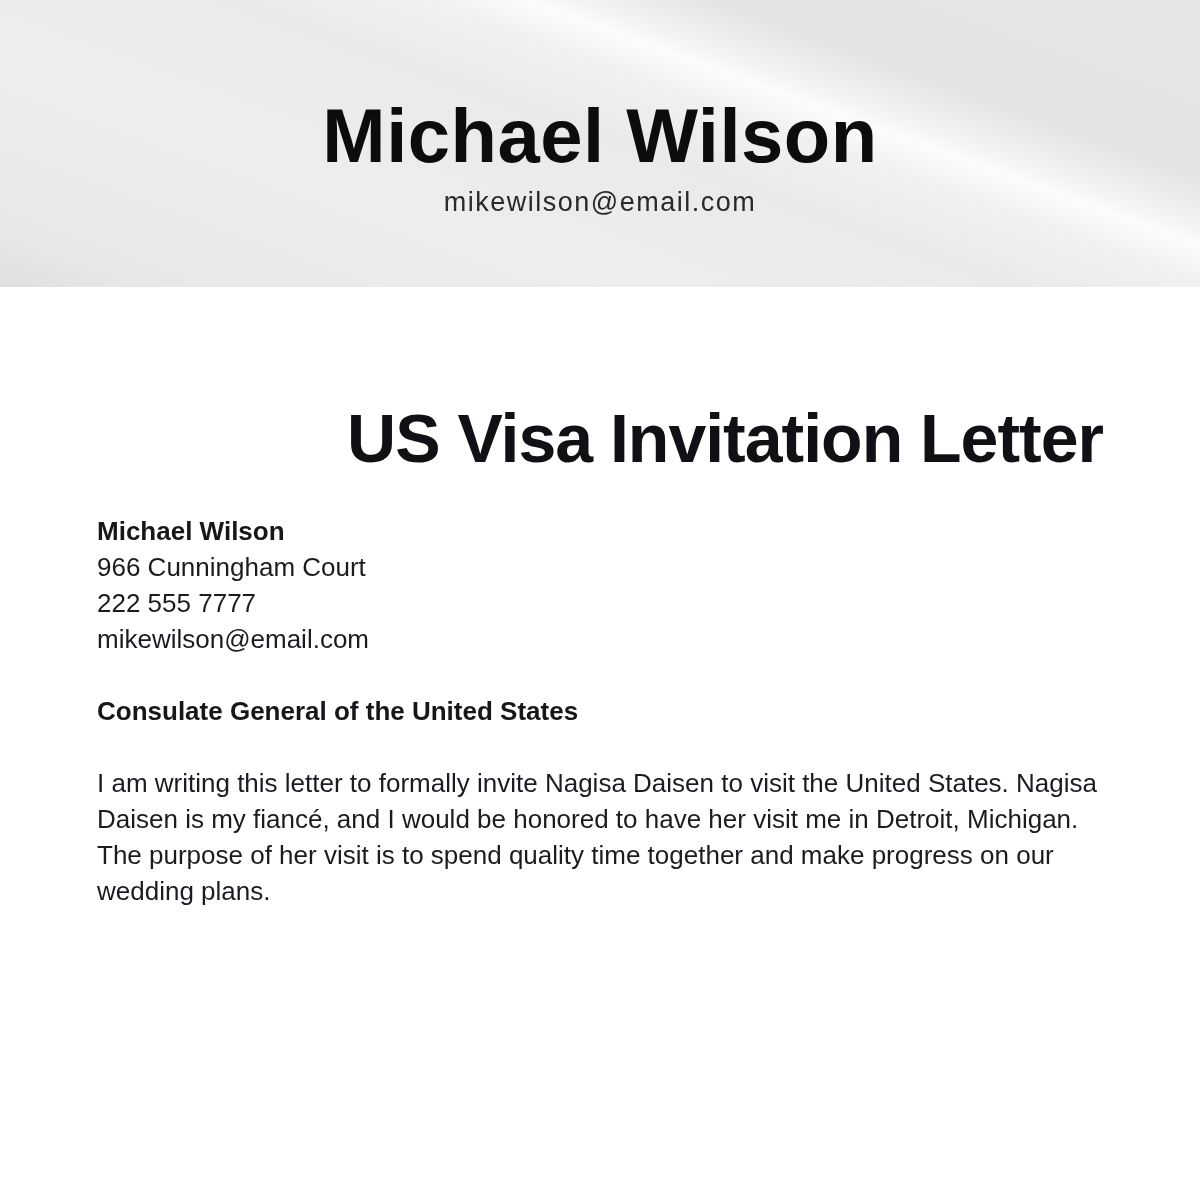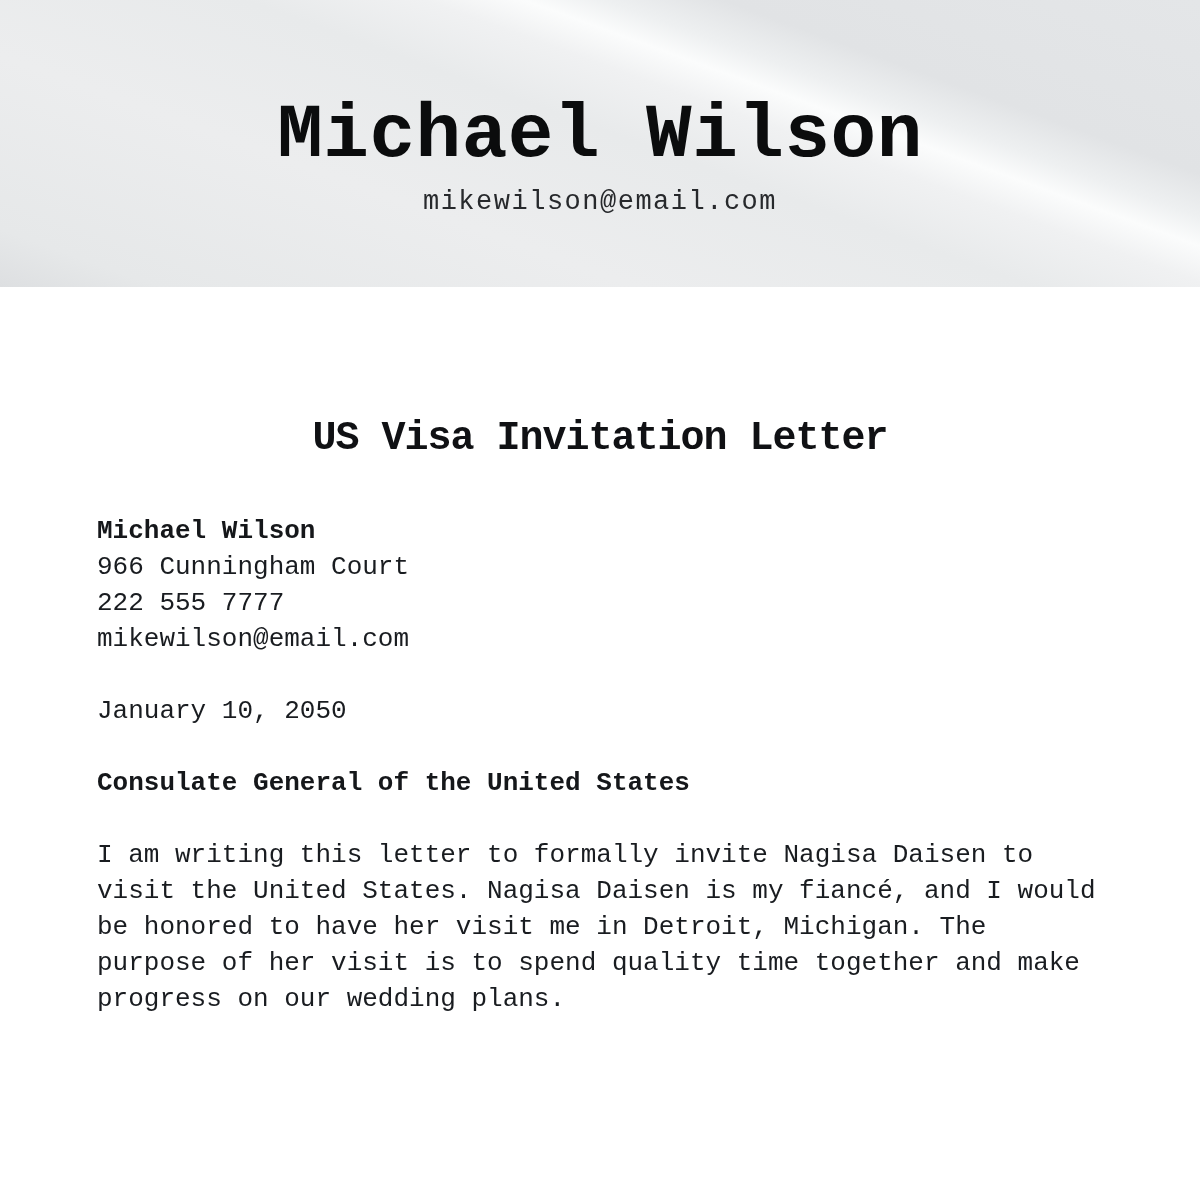--- a/index.html
+++ b/index.html
@@ -1,15 +1,15 @@
 <!DOCTYPE html>
 <html><head>
 <meta charset="utf-8">
 <style>
-  * { margin: 0; padding: 0; box-sizing: border-box; font-family: Liberation Mono, monospace; }
+  * { margin: 0; padding: 0; box-sizing: border-box; }
   html, body { background: #ffffff; }
   body {
     width: 1200px;
     height: 1198px;
     overflow: hidden;
     font-family: "Liberation Sans", "DejaVu Sans", sans-serif;
     color: #191c20;
   }
   .page {
     width: 1200px;
@@ -53,22 +53,22 @@
     letter-spacing: 1.5px;
     color: #27292c;
     white-space: nowrap;
   }
   
   .content {
     padding: 0 97px;
   }
   .letter-title {
     margin: 119px 0 42px 0;
-    text-align: center;
-    font-size: 40px;
+    text-align: right;
+    font-size: 68px;
     line-height: 65px;
     font-weight: 700;
     letter-spacing: -1px;
     color: #101114;
   }
   .block {
     margin: 0 0 36px 0;
     font-size: 26px;
     line-height: 36px;
     font-weight: 400;
@@ -92,21 +92,20 @@
 
     <h1 class="letter-title">US Visa Invitation Letter</h1>
 
     <section class="block">
       <p class="bold">Michael Wilson</p>
       <p>966 Cunningham Court</p>
       <p>222 555 7777</p>
       <p>mikewilson@email.com</p>
     </section>
 
-    <p class="block">January 10, 2050</p>
 
     <section class="block">
       <p class="bold">Consulate General of the United States</p>
     </section>
 
 
     <p class="block paragraph">I am writing this letter to formally invite Nagisa Daisen to visit the United States. Nagisa Daisen is my fiancé, and I would be honored to have her visit me in Detroit, Michigan. The purpose of her visit is to spend quality time together and make progress on our wedding plans.</p>
 
   </main>
 </div>

